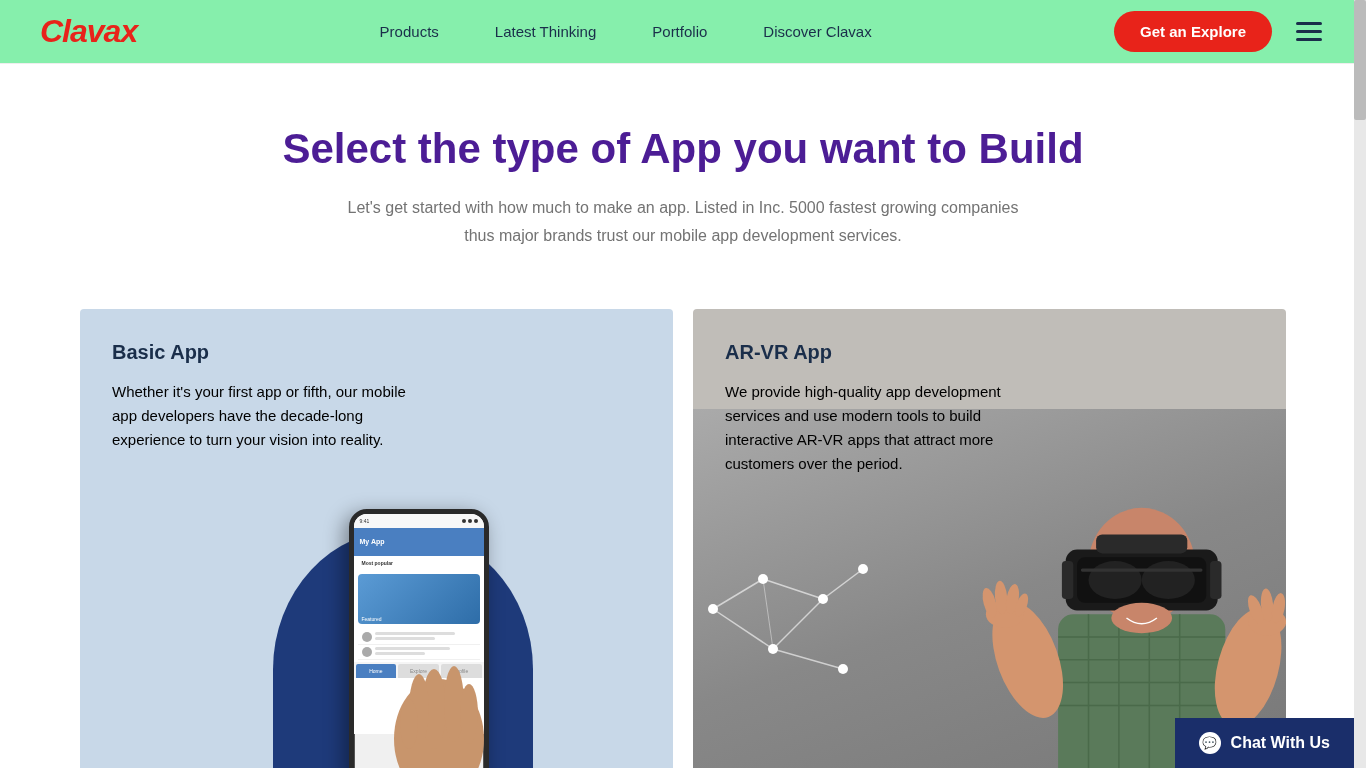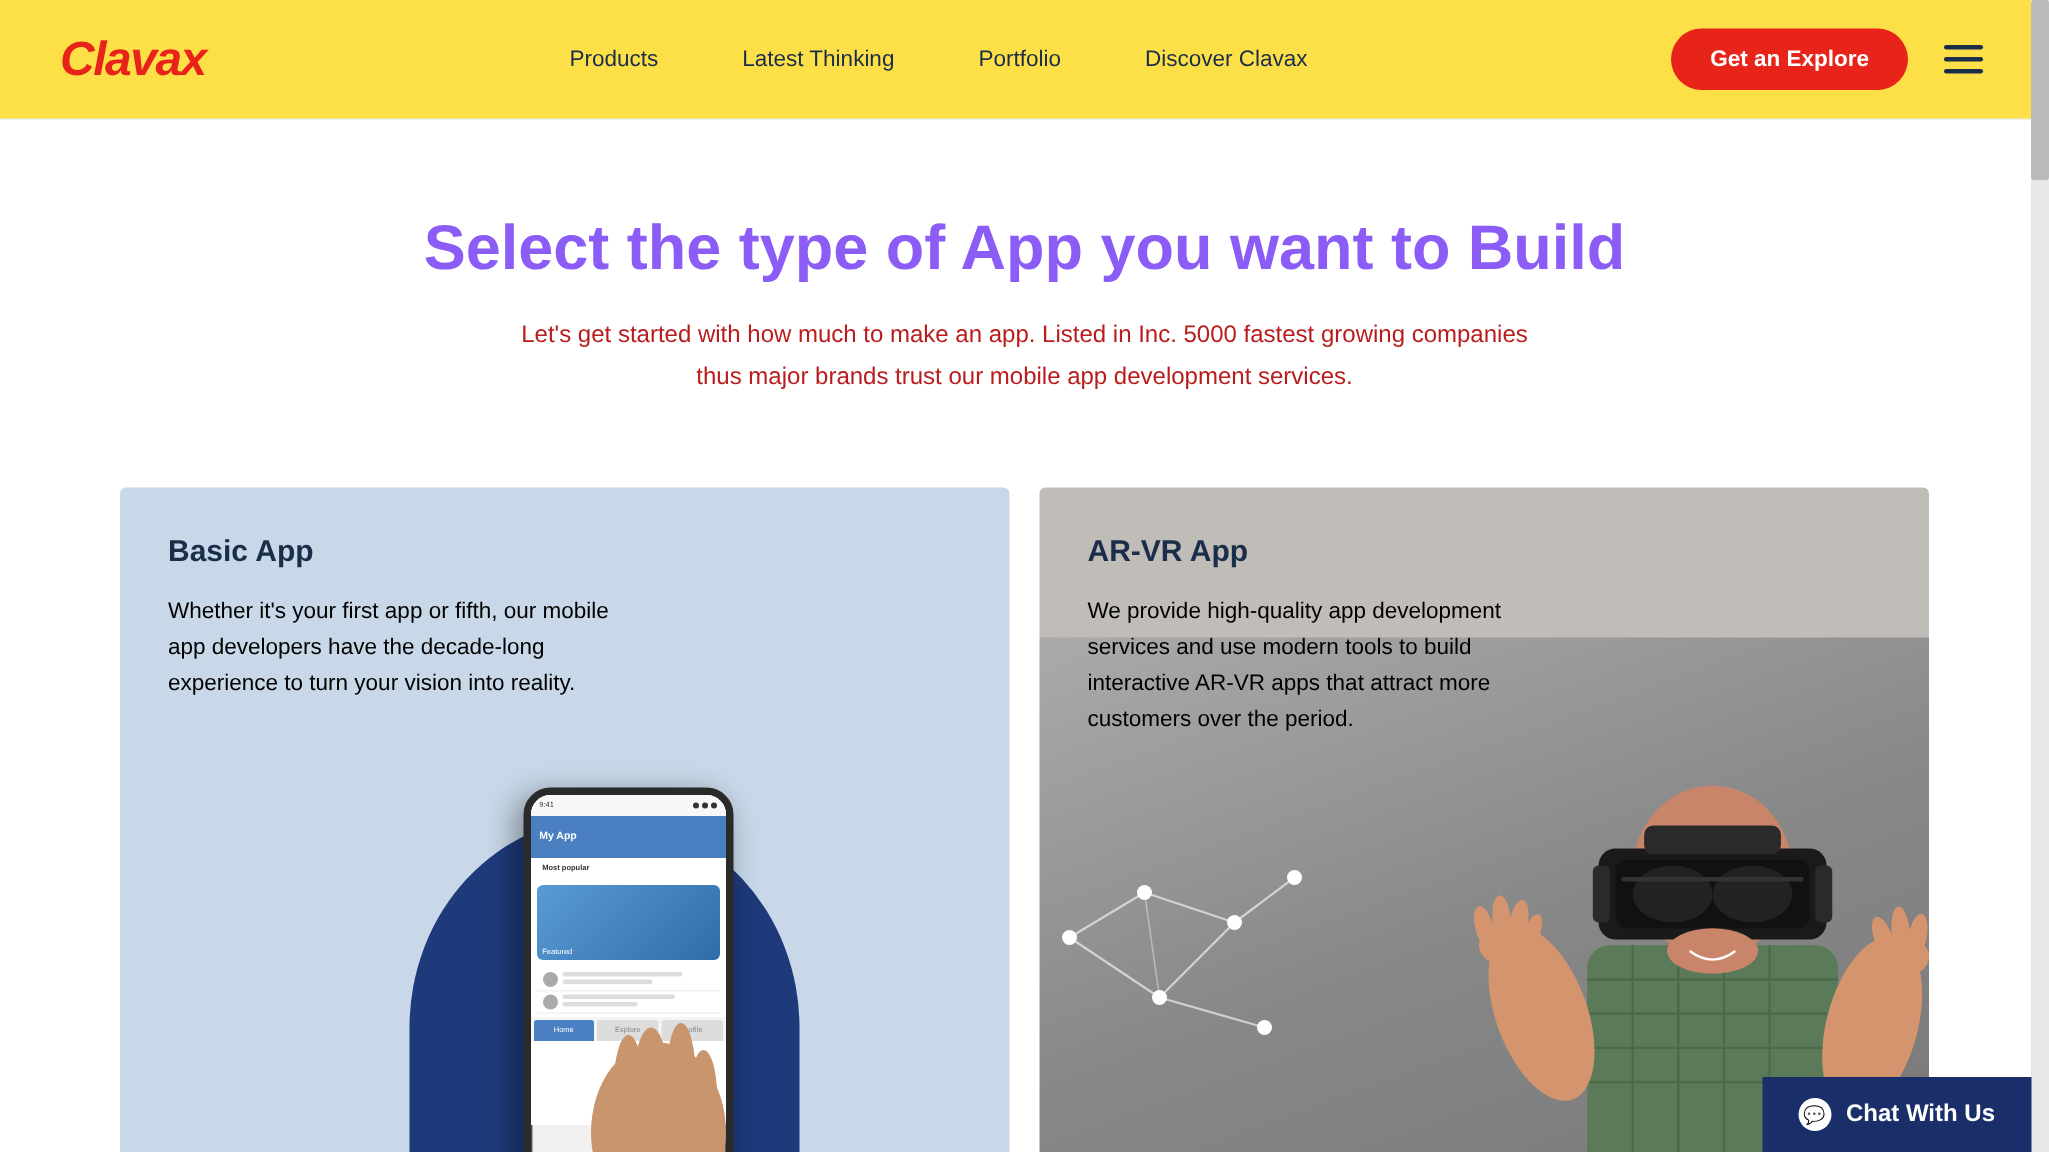--- a/index.html
+++ b/index.html
@@ -15,22 +15,22 @@
       min-height: 768px;
       overflow-x: hidden;
     }
 
     
     .navbar {
       display: flex;
       align-items: center;
       justify-content: space-between;
       padding: 0 40px;
-      height: 80px;
-      background: #fde047;
+      height: 64px;
+      background: #86efac;
       border-bottom: 1px solid #eee;
       position: relative;
       z-index: 10;
     }
 
     .navbar-left {
       display: flex;
       align-items: center;
     }
 
@@ -122,28 +122,28 @@
     }
 
     .hero-section {
       text-align: center;
       padding: 20px 0 40px 0;
     }
 
     .hero-title {
       font-size: 42px;
       font-weight: 800;
-      color: #8b5cf6;
+      color: #4c1d95;
       margin-bottom: 20px;
       line-height: 1.2;
     }
 
     .hero-subtitle {
       font-size: 16px;
-      color: #b91c1c;
+      color: #737373;
       max-width: 700px;
       margin: 0 auto;
       line-height: 1.7;
     }
 
     
     .cards-section {
       display: flex;
       gap: 20px;
       margin-top: 20px;

